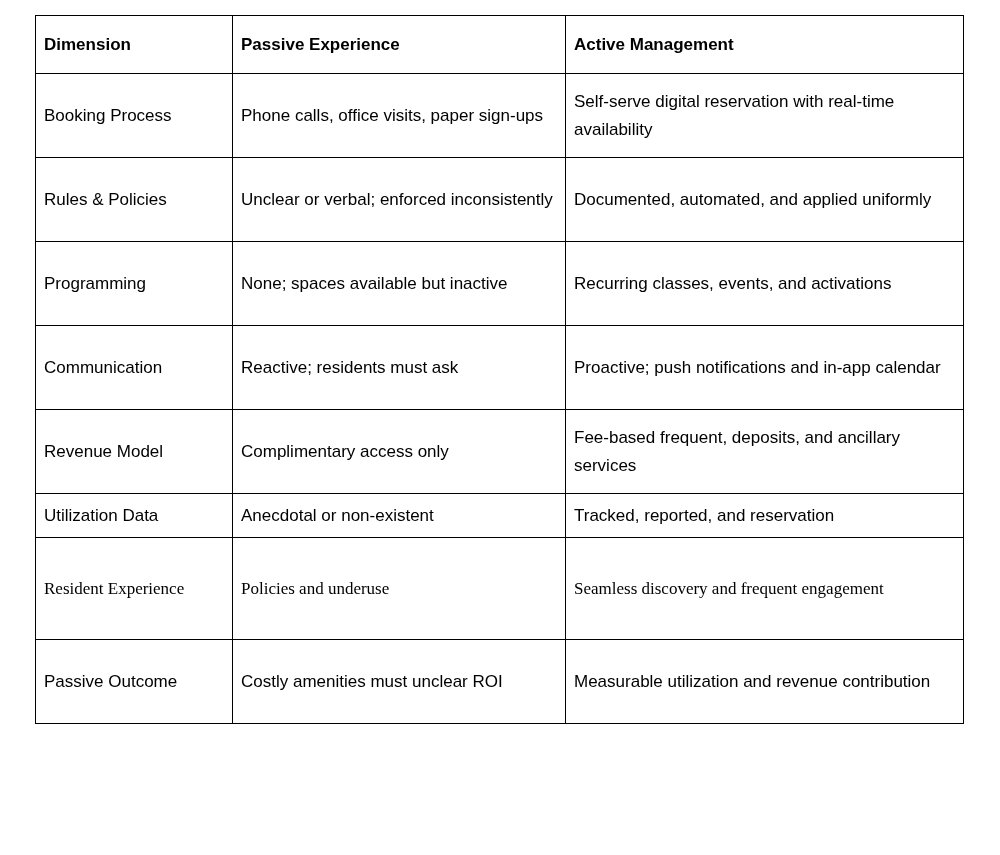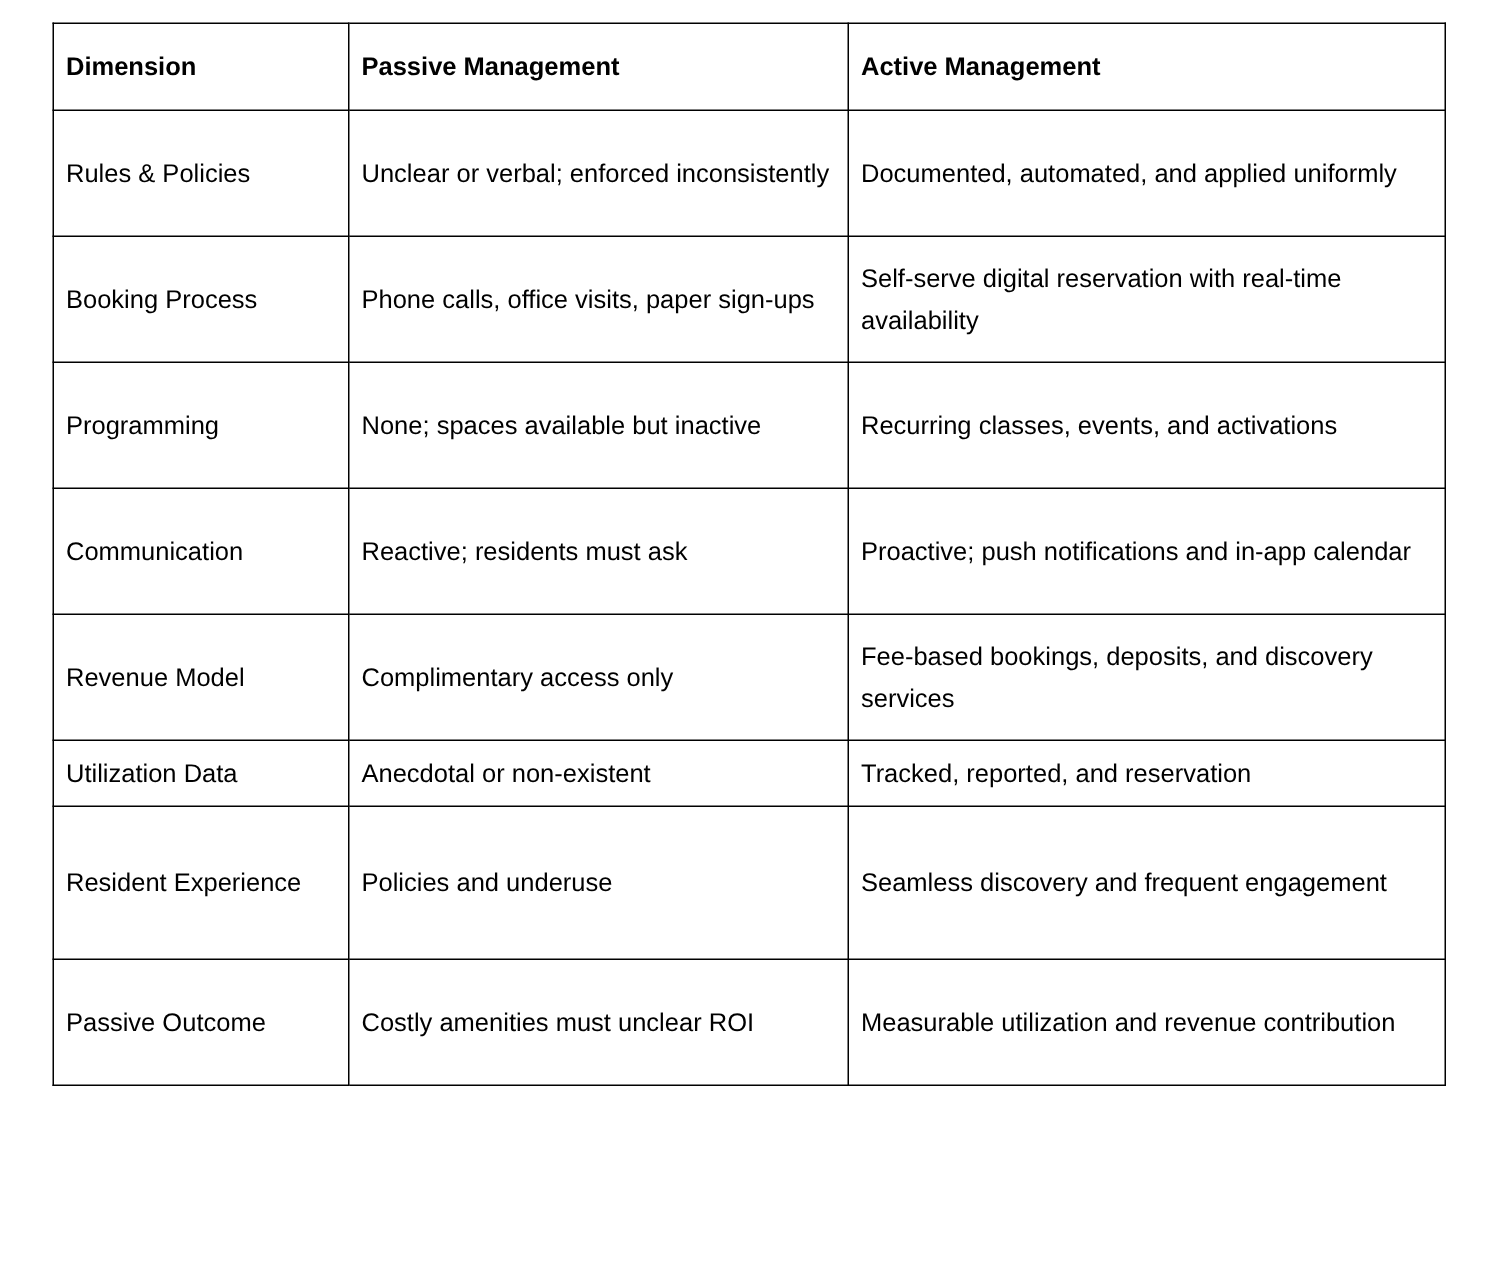--- a/index.html
+++ b/index.html
@@ -43,64 +43,65 @@
   }
   table.compare-table td {
     font-weight: normal;
     height: 84px;
   }
   table.compare-table tr.short-row td {
     height: 42px;
   }
   table.compare-table tr.tall-row td {
     height: 102px;
+    font-family: Liberation Serif, serif;
   }
 </style>
 </head>
 <body>
 
 <div class="page">
   <table class="compare-table">
     <colgroup>
       <col class="col-dim">
       <col class="col-pass">
       <col class="col-act">
     </colgroup>
     <thead>
       <tr>
         <th>Dimension</th>
-        <th>Passive Management</th>
+        <th>Passive Experience</th>
         <th>Active Management</th>
       </tr>
     </thead>
     <tbody>
       <tr>
+        <td>Booking Process</td>
+        <td>Phone calls, office visits, paper sign-ups</td>
+        <td>Self-serve digital reservation with real-time availability</td>
+      </tr>
+      <tr>
         <td>Rules &amp; Policies</td>
         <td>Unclear or verbal; enforced inconsistently</td>
         <td>Documented, automated, and applied uniformly</td>
-      </tr>
-      <tr>
-        <td>Booking Process</td>
-        <td>Phone calls, office visits, paper sign-ups</td>
-        <td>Self-serve digital reservation with real-time availability</td>
       </tr>
       <tr>
         <td>Programming</td>
         <td>None; spaces available but inactive</td>
         <td>Recurring classes, events, and activations</td>
       </tr>
       <tr>
         <td>Communication</td>
         <td>Reactive; residents must ask</td>
         <td>Proactive; push notifications and in-app calendar</td>
       </tr>
       <tr>
         <td>Revenue Model</td>
         <td>Complimentary access only</td>
-        <td>Fee-based bookings, deposits, and discovery services</td>
+        <td>Fee-based frequent, deposits, and ancillary services</td>
       </tr>
       <tr class="short-row">
         <td>Utilization Data</td>
         <td>Anecdotal or non-existent</td>
         <td>Tracked, reported, and reservation</td>
       </tr>
       <tr class="tall-row">
         <td>Resident Experience</td>
         <td>Policies and underuse</td>
         <td>Seamless discovery and frequent engagement</td>

